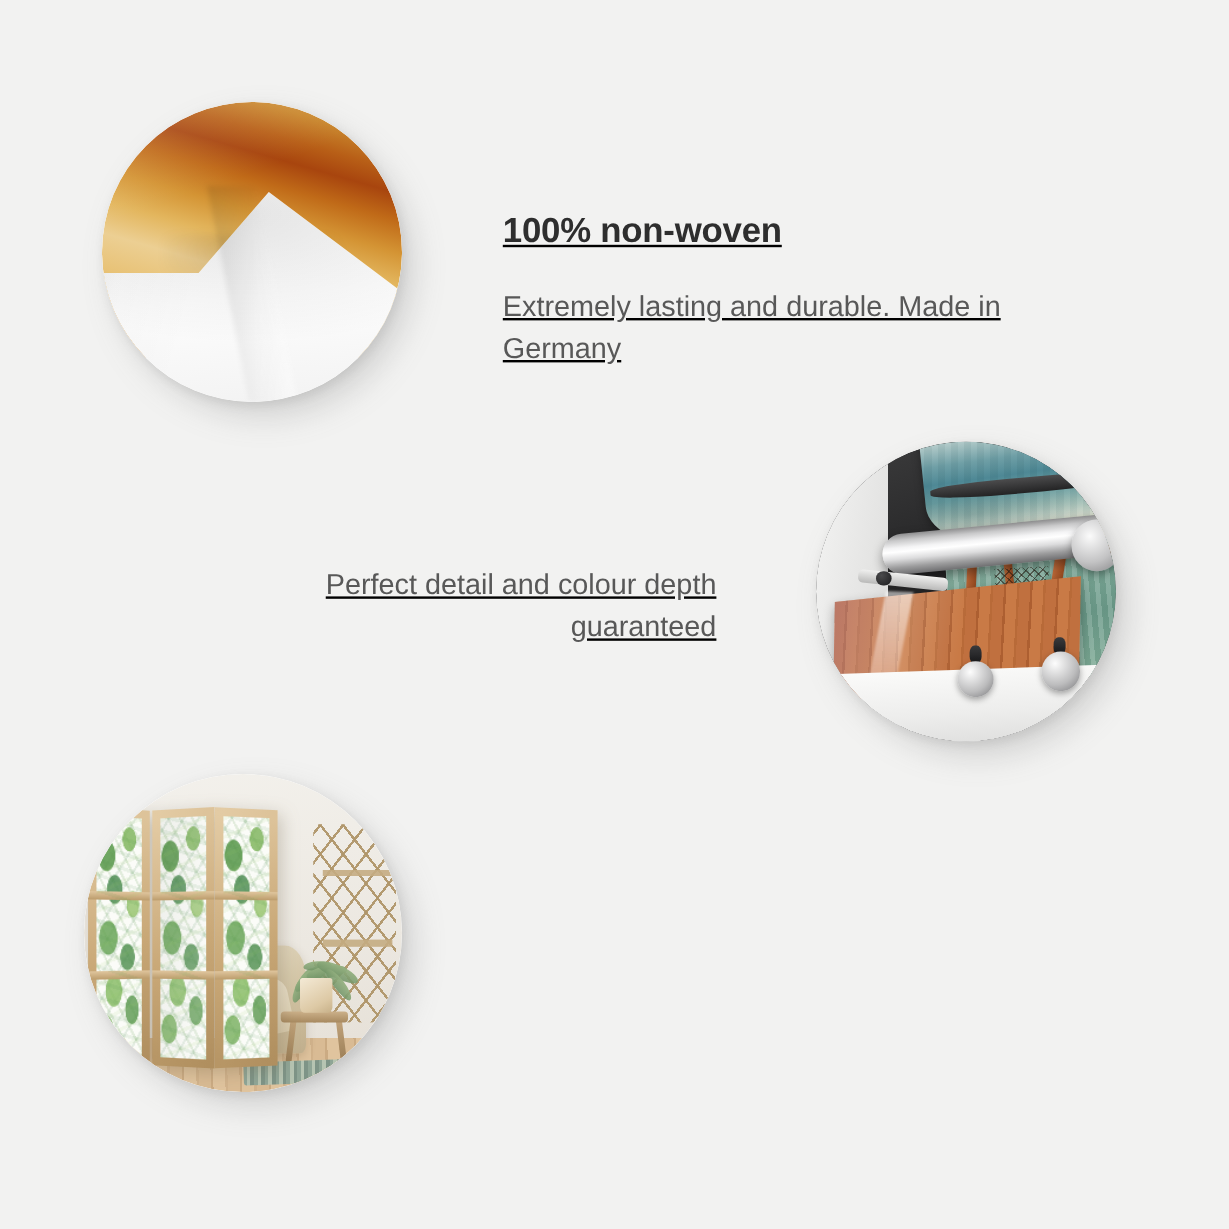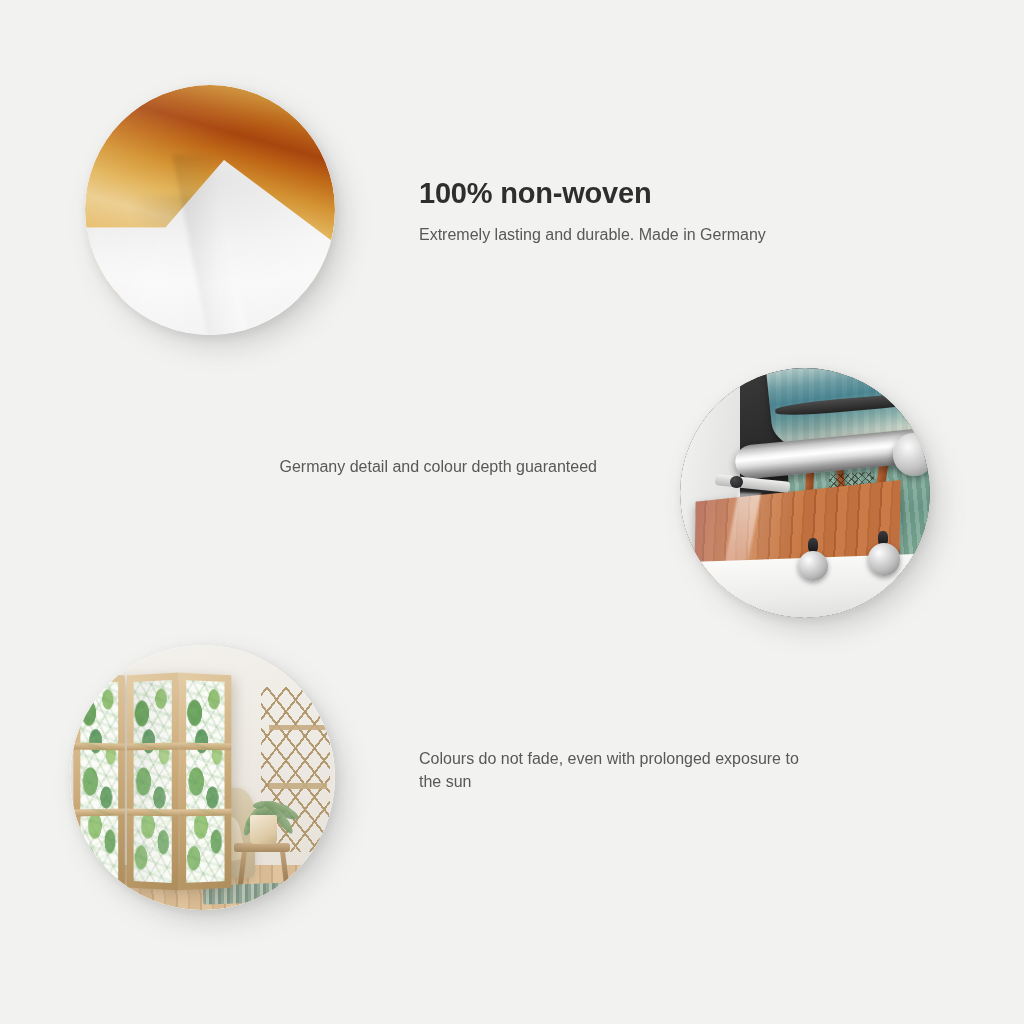--- a/index.html
+++ b/index.html
@@ -398,35 +398,35 @@
   .screen-panel.p-left   { transform: perspective(420px) rotateY(14deg);  z-index: 1; }
   .screen-panel.p-mid    { transform: perspective(420px) rotateY(-12deg); z-index: 3; }
   .screen-panel.p-right  { transform: perspective(420px) rotateY(10deg);  z-index: 2; }
   .screen-panel.p-mid::before {
     content: "";
     position: absolute; inset: 0;
     background: linear-gradient(95deg, rgba(0,0,0,0.05), rgba(255,255,255,0.12));
   }
 
   
-  .feature-text { position: absolute; }
+  .feature-text { position: absolute; text-decoration: underline; }
 
   .feature-heading {
     font-size: 29px;
     font-weight: bold;
     color: #2e2e2e;
     letter-spacing: -0.2px;
     line-height: 1.25;
   }
   .feature-body {
-    font-size: 16px;
+    font-size: 24px;
     font-weight: normal;
     color: #585858;
     line-height: 1.45;
-    margin-top: 12px;
+    margin-top: 28px;
   }
 
   #text-nonwoven { left: 419px; top: 175px; width: 440px; text-align: left; }
   #text-printing { left: 160px; top: 443px; width: 437px; text-align: right; }
   #text-uv       { left: 419px; top: 735px; width: 380px; text-align: left; }
 </style>
 </head>
 <body>
 
 <div class="infographic">
@@ -439,21 +439,21 @@
       <div class="peel-crease"></div>
     </div>
   </div>
 
   <div class="feature-text" id="text-nonwoven">
     <div class="feature-heading">100% non-woven</div>
     <div class="feature-body">Extremely lasting and durable. Made in Germany</div>
   </div>
 
   <div class="feature-text" id="text-printing">
-    <div class="feature-body">Germany detail and colour depth guaranteed</div>
+    <div class="feature-body">Perfect detail and colour depth guaranteed</div>
   </div>
 
   <div class="feature-circle" id="circle-printing">
     <div class="circle-inner">
       <div class="press-bg"></div>
       <div class="press-whitepanel-left"></div>
       <div class="press-dark-block"></div>
 
       <div class="print-sheet-top"></div>
       <div class="print-sheet-edge"></div>
@@ -519,16 +519,15 @@
         </div>
         <div class="screen-panel p-right">
           <div class="mullion m1"></div>
           <div class="mullion m2"></div>
         </div>
       </div>
     </div>
   </div>
 
   <div class="feature-text" id="text-uv">
-    <div class="feature-body">Colours do not fade, even with prolonged exposure to the sun</div>
   </div>
 
 </div>
 
 </body></html>

